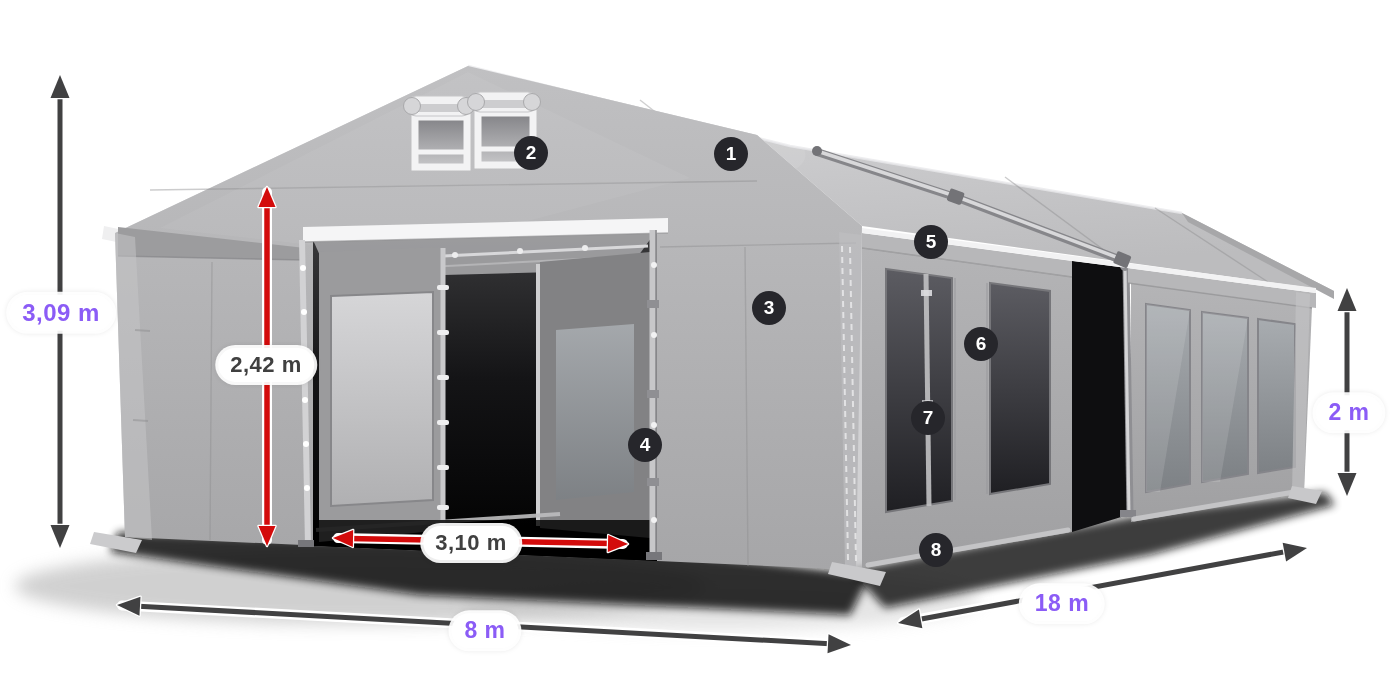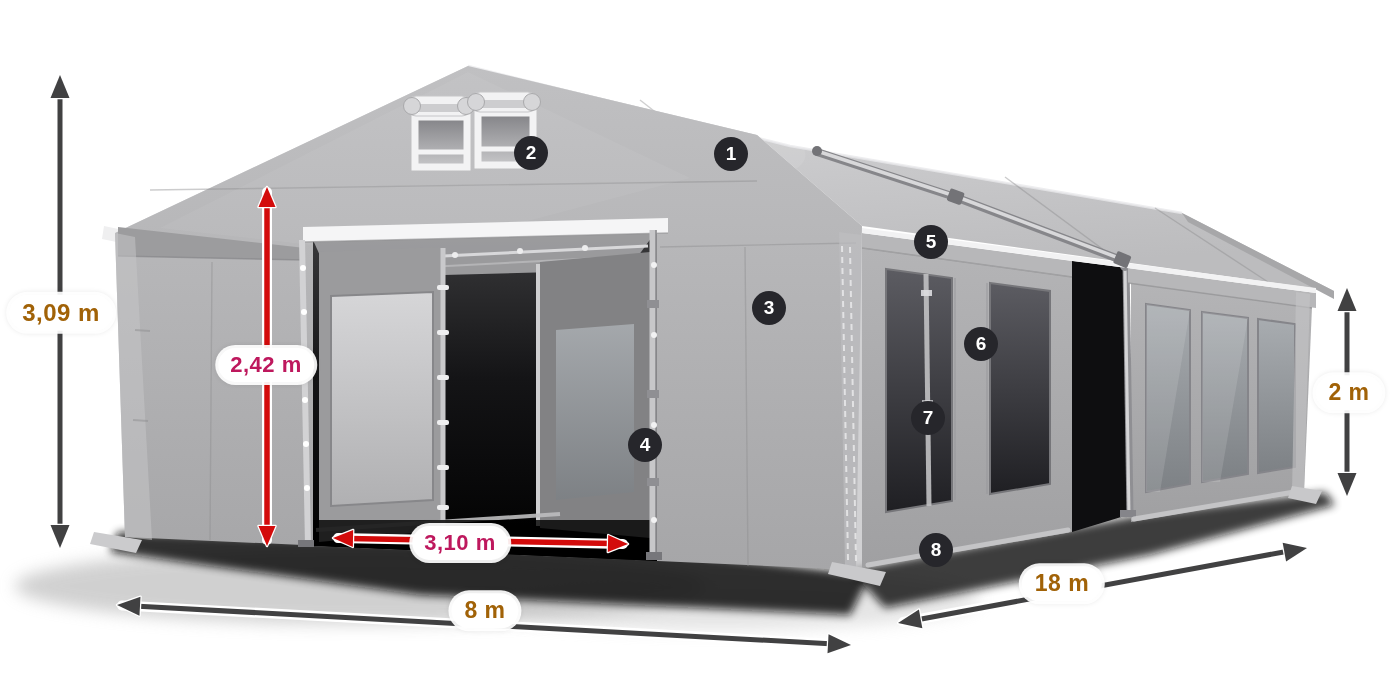--- a/index.html
+++ b/index.html
@@ -5,26 +5,26 @@
   html,body{margin:0;padding:0;background:#fff;}
   .stage{
     position:relative;width:1400px;height:700px;background:#ffffff;overflow:hidden;
     font-family:"Liberation Sans",sans-serif;
   }
   .stage svg{position:absolute;left:0;top:0;}
   
   .pill{
     position:absolute;transform:translate(-50%,-50%);
     background:#ffffff;border-radius:20px;white-space:nowrap;
-    padding:5px 13px;font-weight:700;font-size:24px;line-height:1.1;color:#a16207;
+    padding:5px 13px;font-weight:700;font-size:24px;line-height:1.1;color:#8b5cf6;
     box-shadow:0 0 0 3px rgba(255,255,255,.92), 0 0 7px rgba(0,0,0,.22);
     z-index:30;letter-spacing:.5px;
   }
-  .pill.red{color:#be185d;font-size:22px;padding:5px 12px;text-align:right;}
-  .pill.small{font-size:23px;}
+  .pill.red{color:#404040;font-size:22px;padding:5px 12px;text-align:right;}
+  .pill.small{font-size:23px;margin-top:20px;}
   
   .badge{
     position:absolute;transform:translate(-50%,-50%);
     width:34px;height:34px;border-radius:50%;
     background:#26262b;color:#fff;display:flex;align-items:center;justify-content:center;
     font-weight:700;font-size:19px;z-index:25;
   }
   
   .shaftHalo{stroke:#ffffff;stroke-width:10;stroke-linecap:round;fill:none;}
   .shaftD{stroke:#414142;stroke-width:5;stroke-linecap:butt;fill:none;}
@@ -290,18 +290,18 @@
   <div class="badge" style="left:531px;top:153px">2</div>
   <div class="badge" style="left:769px;top:308px">3</div>
   <div class="badge" style="left:645px;top:445px">4</div>
   <div class="badge" style="left:931px;top:242px">5</div>
   <div class="badge" style="left:981px;top:344px">6</div>
   <div class="badge" style="left:928px;top:418px">7</div>
   <div class="badge" style="left:936px;top:550px">8</div>
 
   <div class="pill" style="left:61px;top:313px">3,09 m</div>
   <div class="pill red" style="left:266px;top:365px">2,42 m</div>
-  <div class="pill red" style="left:460px;top:543px">3,10 m</div>
+  <div class="pill red" style="left:471px;top:543px">3,10 m</div>
   <div class="pill small" style="left:485px;top:611px">8 m</div>
   <div class="pill small" style="left:1062px;top:584px">18 m</div>
   <div class="pill small" style="left:1349px;top:393px">2 m</div>
 
 </div>
 
 </body></html>

